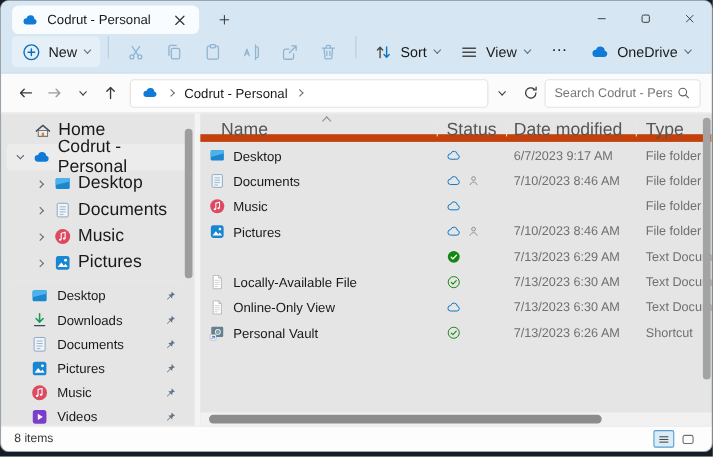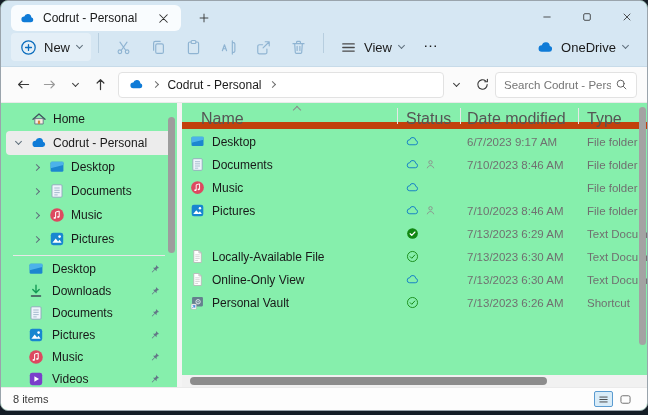--- a/index.html
+++ b/index.html
@@ -1,18 +1,18 @@
 <!DOCTYPE html>
 <html><head>
 <meta charset="utf-8">
 <style>
   *{margin:0;padding:0;box-sizing:border-box}
   html,body{width:648px;height:415px;overflow:hidden}
   body{background:#141d26;font-family:"Liberation Sans","DejaVu Sans",sans-serif;position:relative}
-  .window{position:absolute;top:0;left:0;width:648px;height:411px;background:#86efac;border:1px solid #9aa4ac;border-radius:8px;overflow:hidden}
+  .window{position:absolute;top:0;left:0;width:648px;height:411px;background:#e5e5e5;border:1px solid #9aa4ac;border-radius:8px;overflow:hidden}
   .ic{display:inline-flex;align-items:center;justify-content:center}
   .ic svg{display:block}
 
   
   .chev{display:inline-block;width:6px;height:6px;border-right:1.4px solid currentColor;border-bottom:1.4px solid currentColor}
   .chev.d{transform:rotate(45deg);margin-top:-3px}
   .chev.r{transform:rotate(-45deg)}
   .chev.sm{width:5px;height:5px;border-width:1.2px}
   .chev.u{border:0;border-left:1.3px solid currentColor;border-top:1.3px solid currentColor;transform:rotate(45deg)}
 
@@ -49,21 +49,21 @@
   .crumbbox{width:330px;height:26px;margin-left:5px;background:#fff;border:1px solid #e2e2e2;border-radius:4px;display:flex;align-items:center;padding:0 10px;gap:9px;font-size:12px;color:#1a1a1a}
   .crumbbox .ic svg{width:15px;height:15px}
   .crumbbox .chev{color:#6d6d6d}
   .searchbox{margin-left:auto;width:142px;height:26px;background:#fff;border:1px solid #e2e2e2;border-radius:4px;display:flex;align-items:center;padding:0 8px;gap:4px}
   .searchbox input{border:0;outline:0;flex:1;min-width:0;font-size:11.5px;color:#4a4a4a;background:transparent;font-family:inherit}
   .searchbox .ic svg{width:13px;height:13px}
 
   
   .content{position:absolute;top:102px;left:0;right:0;bottom:23px}
   .sidebar{position:absolute;top:0;bottom:0;left:0;width:176px;overflow:hidden;padding-top:4px}
-  .trow{display:flex;align-items:center;height:24px;margin:0 5px;padding-left:6px;gap:6px;font-size:12px;color:#191919;border-radius:4px}
+  .trow{display:flex;align-items:center;height:24px;margin:0 5px;padding-left:6px;gap:6px;font-size:16px;color:#191919;border-radius:4px}
   .trow.lvl1{padding-left:24px}
   .trow.sel{background:#ececec}
   .trow .ic svg,.prow .ic svg{width:16px;height:16px}
   .chslot{width:13px;display:flex;justify-content:center;color:#5f6f7c}
   .pin-sep{border-top:1px solid #e8e8e8;margin:4px 12px 2px}
   .prow{position:relative;display:flex;align-items:center;height:22px;padding-left:27px;gap:8px;font-size:12px;color:#191919}
   .prow .pin{position:absolute;right:16px}
   .prow .pin svg{width:12px;height:12px}
   .sb-scroll{position:absolute;left:167px;top:14px;width:7px;height:136px;background:#9d9d9d;border-radius:4px}
   .splitter{position:absolute;left:176px;top:0;bottom:0;width:5px;background:#f4f4f4}
@@ -181,20 +181,30 @@
       </div>
     <div class="tico ic">
         <svg viewBox="0 0 16 16" fill="none" stroke="#8fb4d2" stroke-width="1.1" stroke-linecap="round">
           <path d="M2.8 4.4h10.4M6.2 4.4V3a.8.8 0 0 1 .8-.8h2a.8.8 0 0 1 .8.8v1.4M4.4 4.4l.6 8.3a1 1 0 0 0 1 .9h4a1 1 0 0 0 1-.9l.6-8.3"></path>
           <path d="M6.7 7v3.8M9.3 7v3.8"></path>
         </svg>
       </div>
     <div class="tsep"></div>
     <div class="tbtn flat">
       <span class="ic">
+          <svg viewBox="0 0 16 16" fill="none" stroke-linecap="round" stroke-linejoin="round">
+            <path d="M5.2 12.6V3.8M5.2 3.8L3 6.1M5.2 3.8l2.2 2.3" stroke="#4a4a4a" stroke-width="1.2"></path>
+            <path d="M10.8 3.4v8.8M10.8 12.2L8.6 9.9M10.8 12.2L13 9.9" stroke="#0b76c8" stroke-width="1.2"></path>
+          </svg>
+        </span>
+      <span>Sort</span>
+      <span class="chev d sm"></span>
+    </div>
+    <div class="tbtn flat">
+      <span class="ic">
           <svg viewBox="0 0 16 16" stroke="#4a4a4a" stroke-width="1.2" stroke-linecap="round">
             <path d="M2.6 4.6h10.8M2.6 8h10.8M2.6 11.4h10.8"></path>
           </svg>
         </span>
       <span>View</span>
       <span class="chev d sm"></span>
     </div>
     <div class="more">…</div>
     <div class="spacer"></div>
     <div class="tbtn flat">

